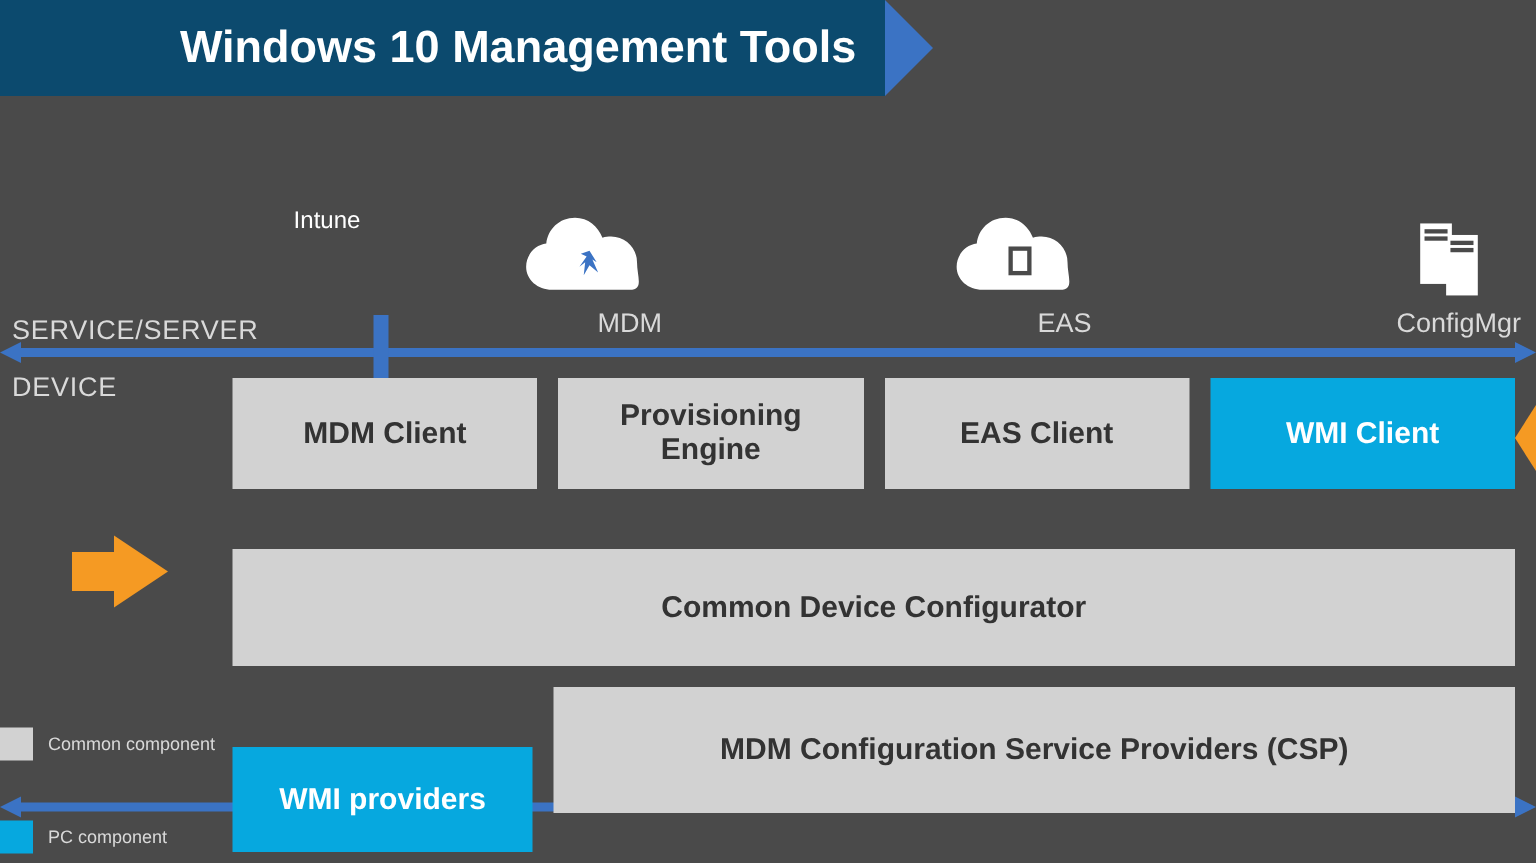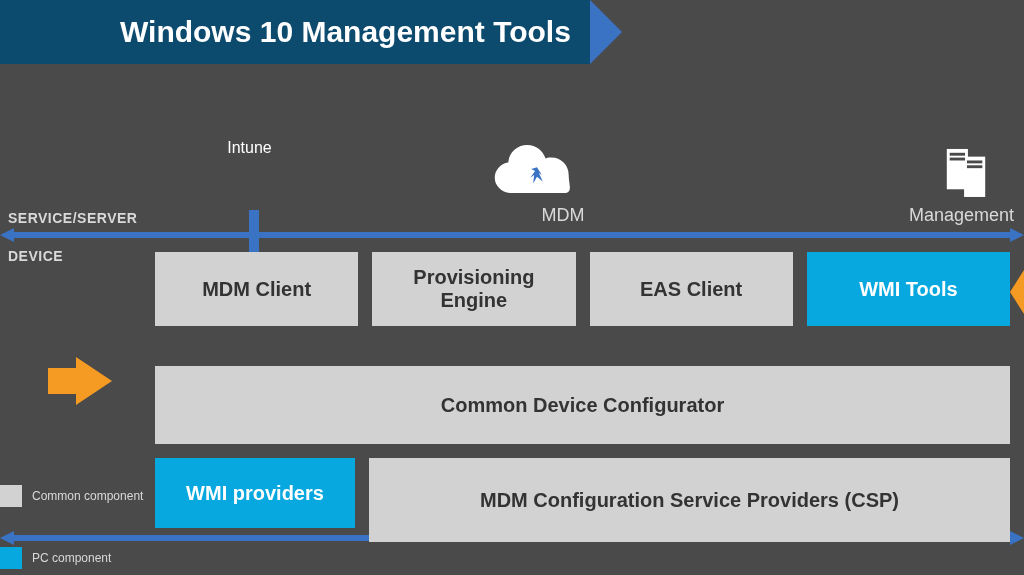--- a/index.html
+++ b/index.html
@@ -33,22 +33,22 @@
   .title-text {
     color: #fff;
     font-size: 30px;
     font-weight: 700;
   }
 
   .sidebar-label {
     position: absolute;
     left: 8px;
     color: #d9d9d9;
-    font-weight: 700;
-    font-size: 14px;
+    font-weight: 400;
+    font-size: 18px;
     letter-spacing: 0.5px;
   }
   .lbl-service { top: 210px; }
   .lbl-device  { top: 248px; }
 
   
   .service-row {
     position: absolute;
     top: 108px;
     left: 155px;
@@ -157,21 +157,21 @@
     justify-content: center;
     font-size: 20px;
     font-weight: 700;
     text-align: center;
     padding: 4px 8px;
   }
   .box.pc { background: #06a8df; color: #fff; }
   .row1 .box { height: 74px; flex: 1; }
   .row2 .box { height: 78px; flex: 1; margin-top: 26px; }
   .row3 { }
-  .row3 .wmi { width: 200px; height: 70px; }
+  .row3 .wmi { width: 200px; height: 70px; margin-top: 40px; }
   .row3 .csp { flex: 1; height: 84px; }
 
   
   .orange-arrow {
     position: absolute;
     width: 0; height: 0;
   }
   .orange-left {
     top: 357px;
     left: 76px;
@@ -228,33 +228,43 @@
     <span class="cloud">
       <svg viewBox="0 0 100 60">
           <path fill="#fff" d="M78 52H24C14 52 6 45 6 36c0-8 6-15 14-16 1-10 9-18 20-18 9 0 16 6 19 14 2-1 4-1 6-1 10 0 18 8 18 18S88 52 78 52z"></path>
       <polygon fill="#3b73c4" points="50,25 55,33 52,31 56,40 50,35 46,42 47,33 43,36 48,29 44,27"></polygon>
       </svg>
     </span>
     <span class="cap">MDM</span>
   </div>
 
 
+  <div class="svc">
+    <span class="cloud">
+      <svg viewBox="0 0 100 60">
+          <path fill="#fff" d="M78 52H24C14 52 6 45 6 36c0-8 6-15 14-16 1-10 9-18 20-18 9 0 16 6 19 14 2-1 4-1 6-1 10 0 18 8 18 18S88 52 78 52z"></path>
+        <rect x="42" y="22" width="16" height="20" fill="#4a4a4a"></rect>
+        <rect x="45" y="25" width="10" height="14" fill="#fff"></rect>
+      </svg>
+    </span>
+    <span class="cap">EAS</span>
+  </div>
 
   <div class="svc">
     <span class="cloud">
       <svg viewBox="0 0 100 60">
         <rect x="30" y="6" width="22" height="42" fill="#fff"></rect>
         <rect x="48" y="14" width="22" height="42" fill="#fff"></rect>
         <rect x="33" y="10" width="16" height="3" fill="#4a4a4a"></rect>
         <rect x="33" y="15" width="16" height="3" fill="#4a4a4a"></rect>
         <rect x="51" y="18" width="16" height="3" fill="#4a4a4a"></rect>
         <rect x="51" y="23" width="16" height="3" fill="#4a4a4a"></rect>
       </svg>
     </span>
-    <span class="cap">Management</span>
+    <span class="cap">ConfigMgr</span>
   </div>
 </div>
 
 <div class="h-arrow top">
   <div class="tri-l"></div>
     <div class="bar"></div>
     <div class="tri-r"></div>
 </div>
 <div class="h-arrow bottom">
   <div class="tri-l"></div>
@@ -268,21 +278,21 @@
 </div>
 
 <div class="orange-arrow orange-left"></div>
 <div class="orange-arrow orange-right"></div>
 
 <div class="device-area">
   <div class="row row1">
     <div class="box">MDM Client</div>
     <div class="box">Provisioning Engine</div>
     <div class="box">EAS Client</div>
-    <div class="box pc">WMI Tools</div>
+    <div class="box pc">WMI Client</div>
   </div>
   <div class="row row2">
     <div class="box">Common Device Configurator</div>
   </div>
   <div class="row row3">
     <div class="box pc wmi">WMI providers</div>
     <div class="box csp">MDM Configuration Service Providers (CSP)</div>
   </div>
 </div>
 

